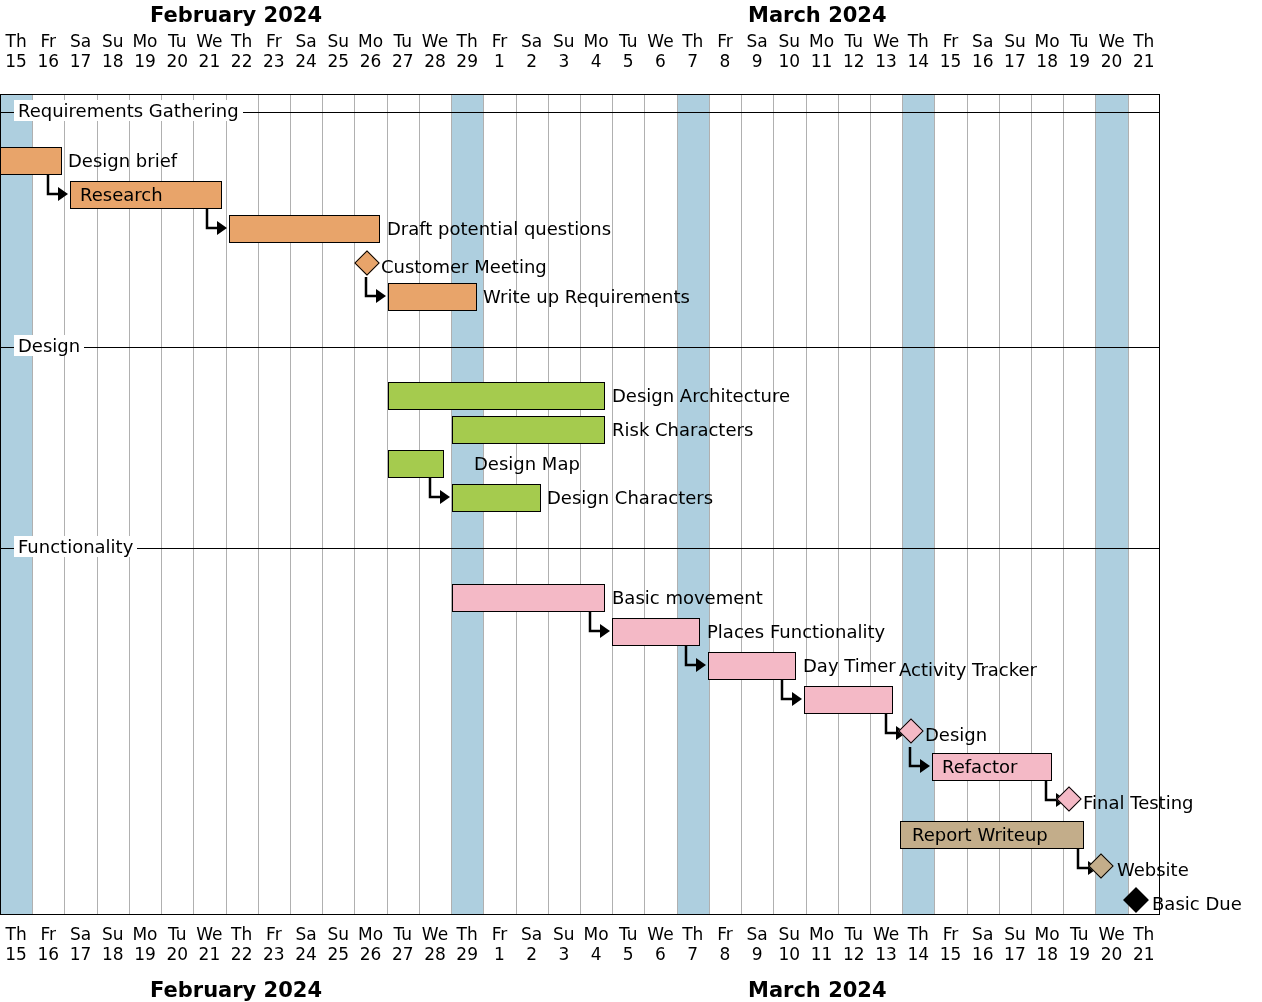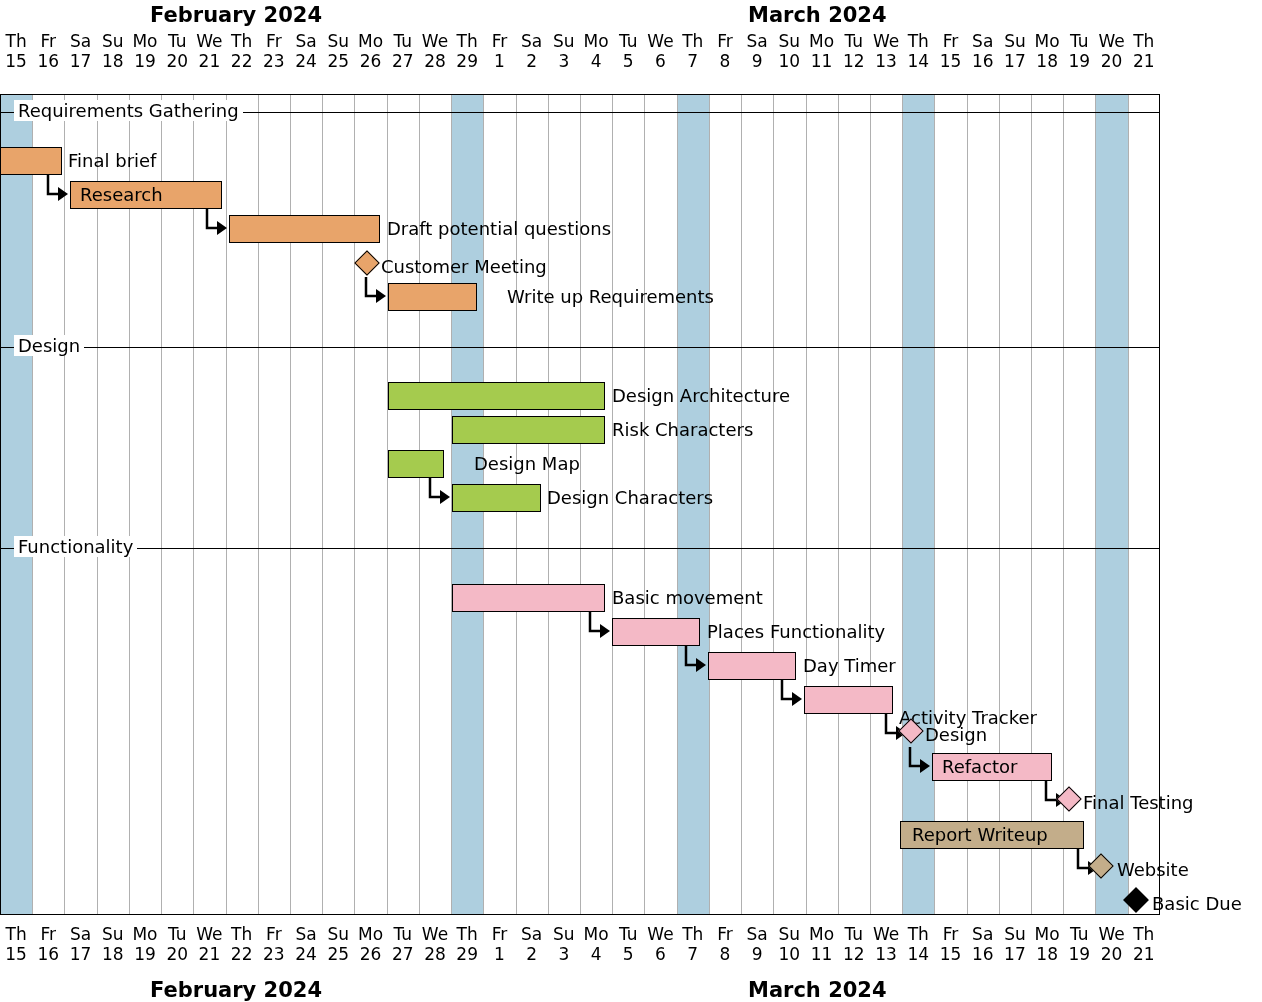--- a/index.html
+++ b/index.html
@@ -365,43 +365,43 @@
           <polygon points="12,12 22,19 12,26" fill="#000"></polygon>
         </svg>
       </div>
       <div class="arrow" style="left: 1076px; top: 849px; width: 22px; height: 28px;">
         <svg width="22" height="28" viewBox="0 0 22 28">
           <path d="M2,0 L2,19 L19,19" fill="none" stroke="#000" stroke-width="2.5"></path>
           <polygon points="12,12 22,19 12,26" fill="#000"></polygon>
         </svg>
       </div>
       <div class="bar" style="left: 0px; top: 147px; width: 62px; background: rgb(232, 164, 106);"></div>
-      <div class="bar-label-out" style="left: 68px; top: 147px;">Final brief</div>
+      <div class="bar-label-out" style="left: 68px; top: 147px;">Design brief</div>
       <div class="bar" style="left: 70px; top: 181px; width: 152px; background: rgb(232, 164, 106);"></div>
       <div class="bar-label-in" style="left: 74px; top: 181px;">Research</div>
       <div class="bar" style="left: 229px; top: 215px; width: 151px; background: rgb(232, 164, 106);"></div>
       <div class="bar-label-out" style="left: 387px; top: 215px;">Draft potential questions</div>
       <div class="bar" style="left: 388px; top: 283px; width: 89px; background: rgb(232, 164, 106);"></div>
-      <div class="bar-label-out" style="left: 507px; top: 283px;">Write up Requirements</div>
+      <div class="bar-label-out" style="left: 483px; top: 283px;">Write up Requirements</div>
       <div class="bar" style="left: 388px; top: 382px; width: 217px; background: rgb(165, 203, 78);"></div>
       <div class="bar-label-out" style="left: 612px; top: 382px;">Design Architecture</div>
       <div class="bar" style="left: 452px; top: 416px; width: 153px; background: rgb(165, 203, 78);"></div>
       <div class="bar-label-out" style="left: 612px; top: 416px;">Risk Characters</div>
       <div class="bar" style="left: 388px; top: 450px; width: 56px; background: rgb(165, 203, 78);"></div>
       <div class="bar-label-out" style="left: 474px; top: 450px;">Design Map</div>
       <div class="bar" style="left: 452px; top: 484px; width: 89px; background: rgb(165, 203, 78);"></div>
       <div class="bar-label-out" style="left: 547px; top: 484px;">Design Characters</div>
       <div class="bar" style="left: 452px; top: 584px; width: 153px; background: rgb(244, 185, 198);"></div>
       <div class="bar-label-out" style="left: 612px; top: 584px;">Basic movement</div>
       <div class="bar" style="left: 612px; top: 618px; width: 88px; background: rgb(244, 185, 198);"></div>
       <div class="bar-label-out" style="left: 707px; top: 618px;">Places Functionality</div>
       <div class="bar" style="left: 708px; top: 652px; width: 88px; background: rgb(244, 185, 198);"></div>
       <div class="bar-label-out" style="left: 803px; top: 652px;">Day Timer</div>
       <div class="bar" style="left: 804px; top: 686px; width: 89px; background: rgb(244, 185, 198);"></div>
-      <div class="bar-label-out" style="left: 899px; top: 704px;">Activity Tracker</div>
+      <div class="bar-label-out" style="left: 899px; top: 656px;">Activity Tracker</div>
       <div class="bar" style="left: 932px; top: 753px; width: 120px; background: rgb(244, 185, 198);"></div>
       <div class="bar-label-in" style="left: 936px; top: 753px;">Refactor</div>
       <div class="bar" style="left: 900px; top: 821px; width: 184px; background: rgb(195, 173, 138);"></div>
       <div class="bar-label-in" style="left: 906px; top: 821px;">Report Writeup</div>
       <div class="milestone" style="left: 358px; top: 254px; background: rgb(232, 164, 106);"></div>
       <div class="bar-label-out" style="left: 381px; top: 253px;">Customer Meeting</div>
       <div class="milestone" style="left: 902px; top: 722px; background: rgb(244, 185, 198);"></div>
       <div class="bar-label-out" style="left: 925px; top: 721px;">Design</div>
       <div class="milestone" style="left: 1060px; top: 790px; background: rgb(244, 185, 198);"></div>
       <div class="bar-label-out" style="left: 1083px; top: 789px;">Final Testing</div>

